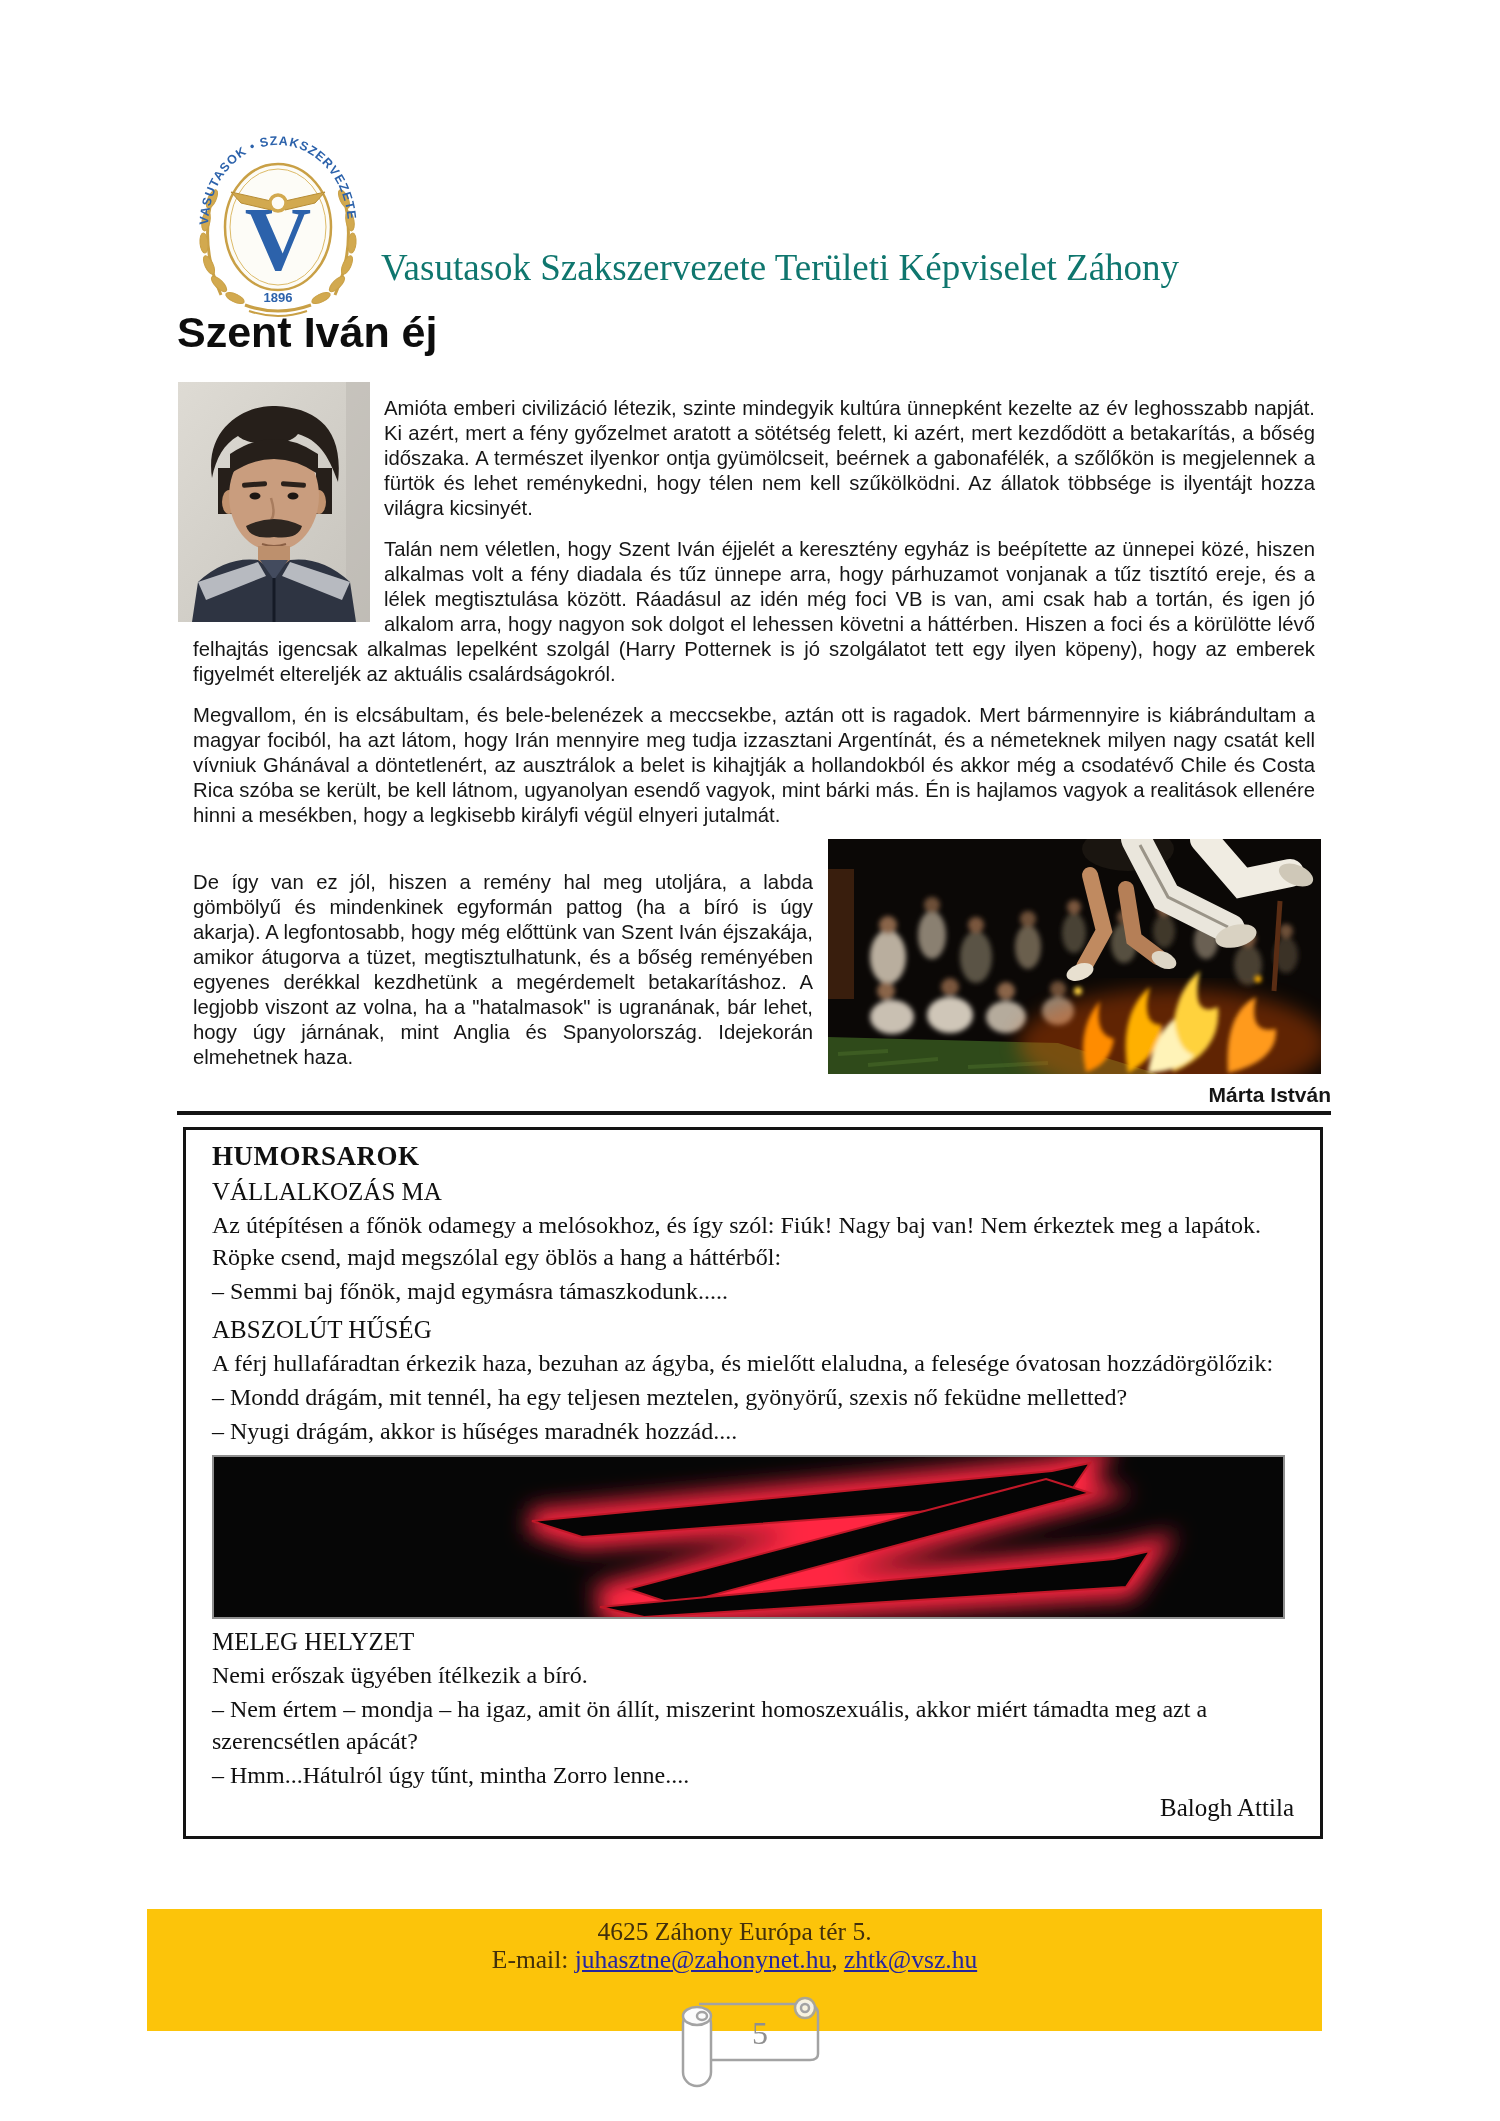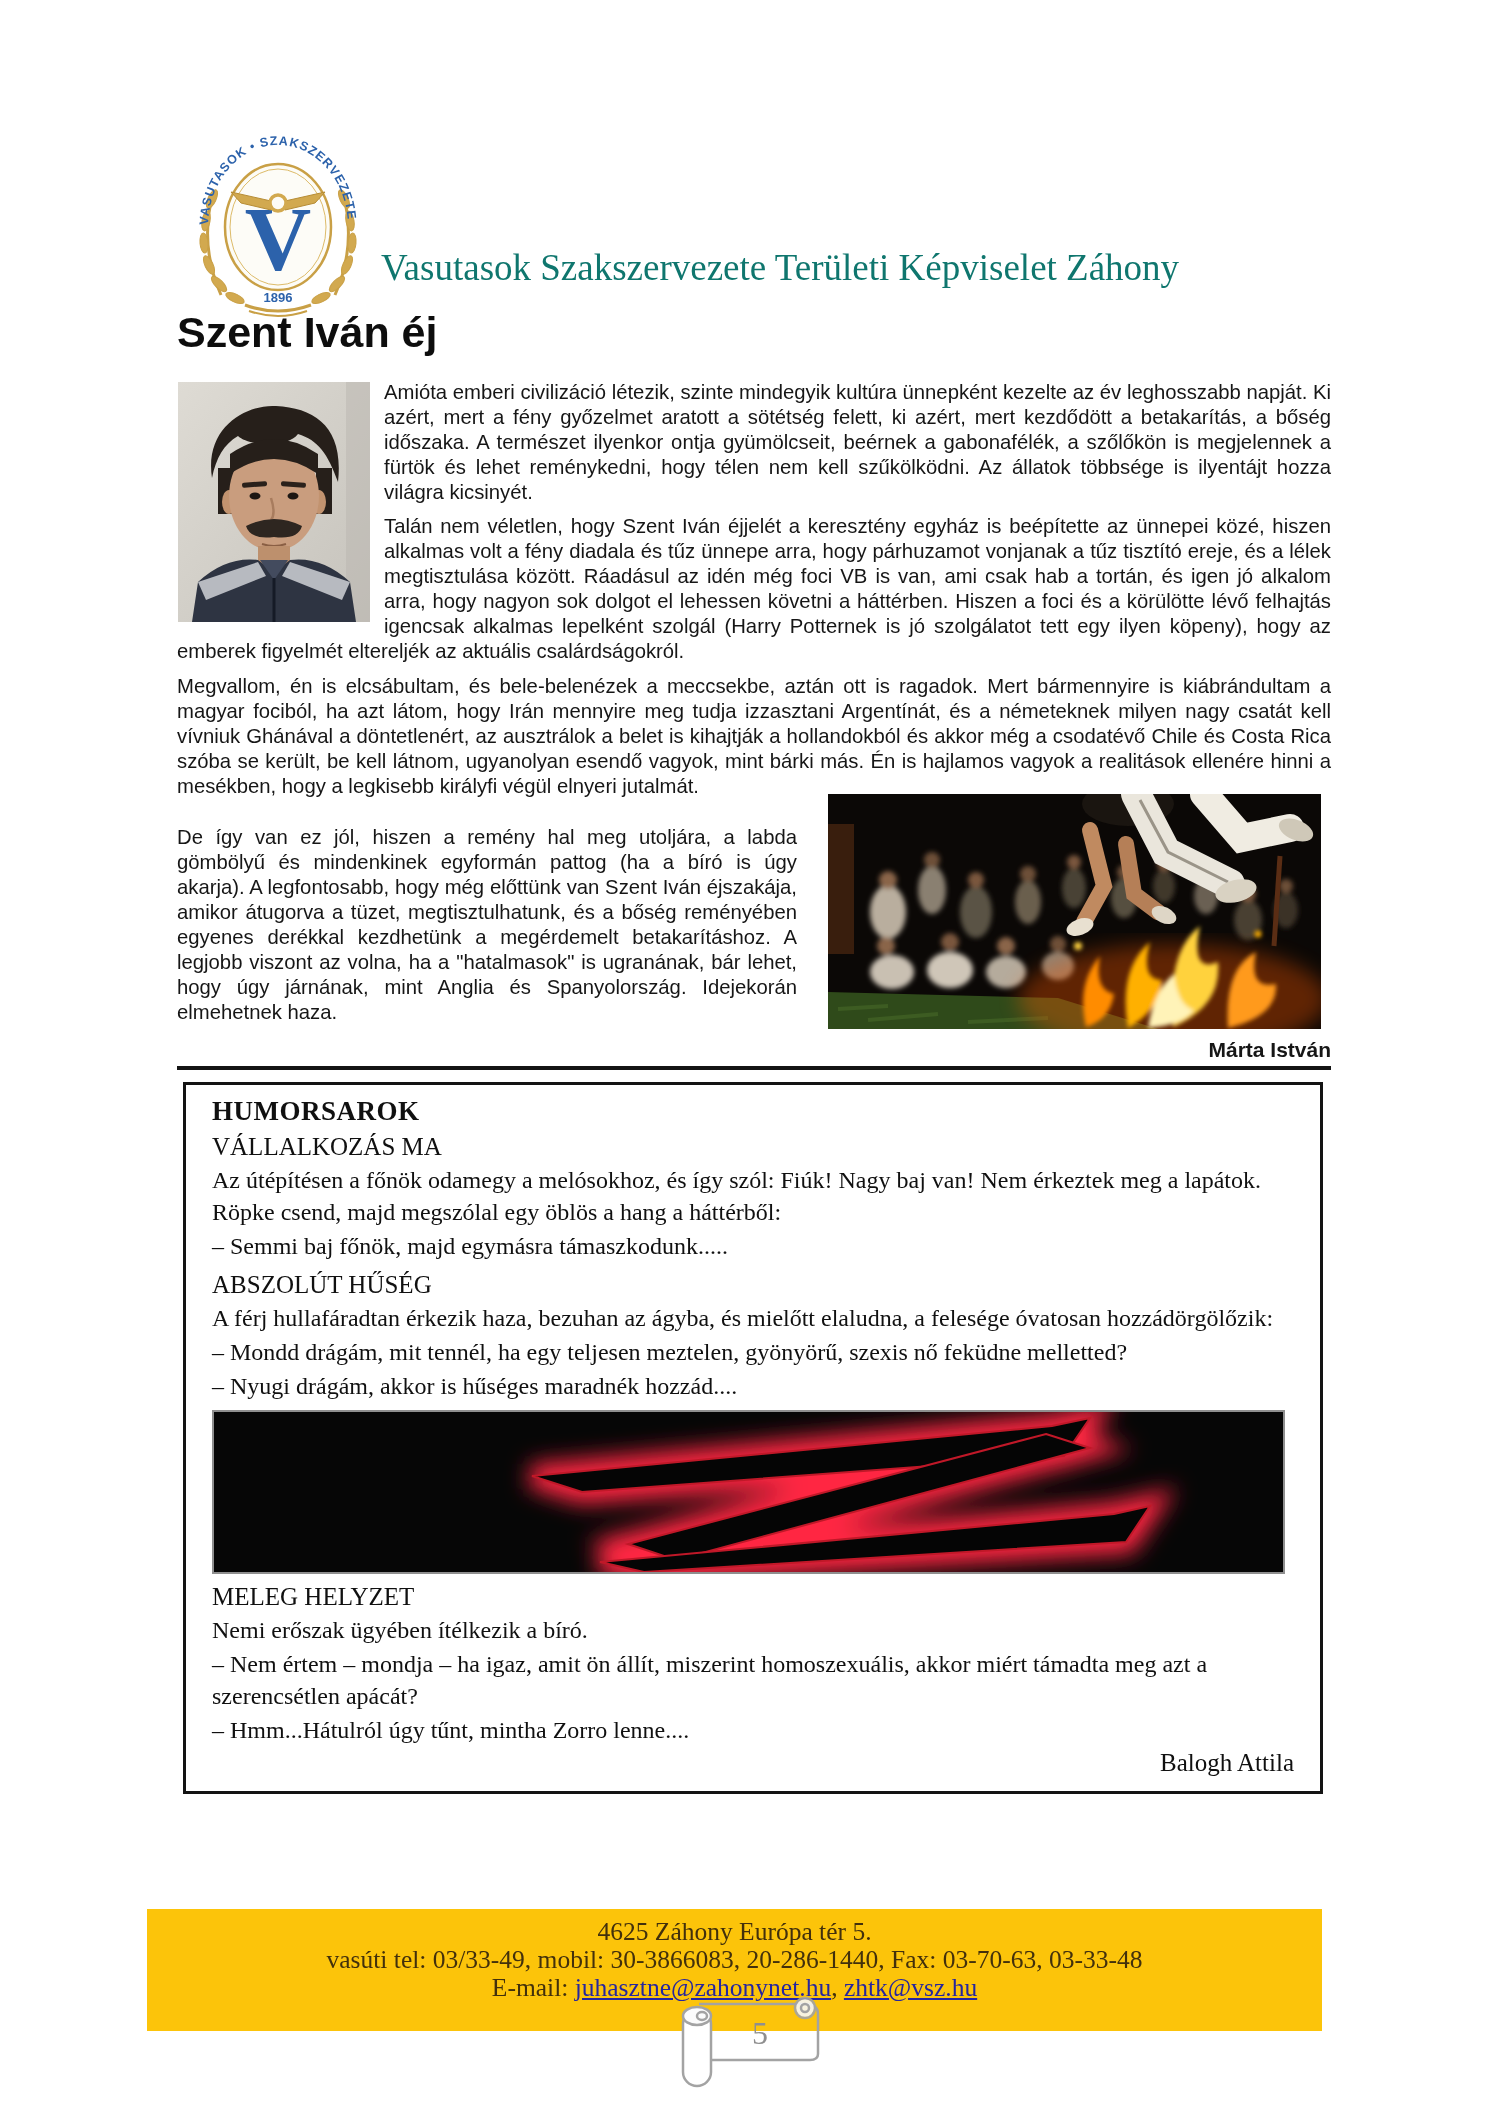--- a/index.html
+++ b/index.html
@@ -9,21 +9,21 @@
   
   .logo{position:absolute;left:183px;top:95px;width:190px;height:225px;}
   .org-title{position:absolute;left:381px;top:246px;font-family:"Liberation Serif",serif;
              font-size:37px;color:#0f766e;white-space:nowrap;}
 
   
   .article-title{position:absolute;left:177px;top:308px;font-size:43px;font-weight:bold;color:#0d0d0d;}
   .article{position:absolute;left:177px;top:380px;width:1154px;font-size:20.3px;line-height:25px;
            text-align:justify;color:#161616;}
   .portrait{float:left;width:192px;height:240px;margin:2px 14px 2px 1px;}
-  .article p{margin:0;}
+  .article p{margin:16px;}
   .p2{margin-top:9px !important;}
   .p3{margin-top:10px !important;}
   .p4-wrap{position:relative;margin-top:0;min-height:252px;}
   .p4-text{width:620px;padding-top:26px;}
   .fire-photo{position:absolute;top:-5px;right:10px;width:493px;height:235px;}
   .author-line{text-align:right;font-weight:bold;margin-top:-14px;font-size:21px;}
   .rule{height:4px;background:#141414;border:0;margin:4px 0 0 0;}
 
   
   .humor-box{margin:12px 8px 0 6px;border:3px solid #131313;padding:12px 26px 16px 26px;
@@ -262,21 +262,20 @@
       <p class="joke-p">Nemi erőszak ügyében ítélkezik a bíró.</p>
       <p class="joke-p">– Nem értem – mondja – ha igaz, amit ön állít, miszerint homoszexuális, akkor miért támadta meg azt a szerencsétlen apácát?</p>
       <p class="joke-p">– Hmm...Hátulról úgy tűnt, mintha Zorro lenne....</p>
 
       <div class="humor-author">Balogh Attila</div>
     </div>
   </div>
 
   <div class="footer">
     <div>4625 Záhony Európa tér 5.</div>
-    <div>vasúti tel: 03/33-49, mobil: 30-3866083, 20-286-1440, Fax: 03-70-63, 03-33-48</div>
     <div>
       <span>E-mail:</span>
       <a href="#">juhasztne@zahonynet.hu</a><span>, </span><a href="#">zhtk@vsz.hu</a>
     </div>
   </div>
 
   <div class="scroll">
     <svg width="200" height="130" viewBox="0 0 200 130">
       <g stroke="#a3a3a3" stroke-width="2.5" fill="none">
         <path d="M44,16 L150,16 Q163,16 163,26 L163,66 Q163,72 155,72 L44,72"></path>

